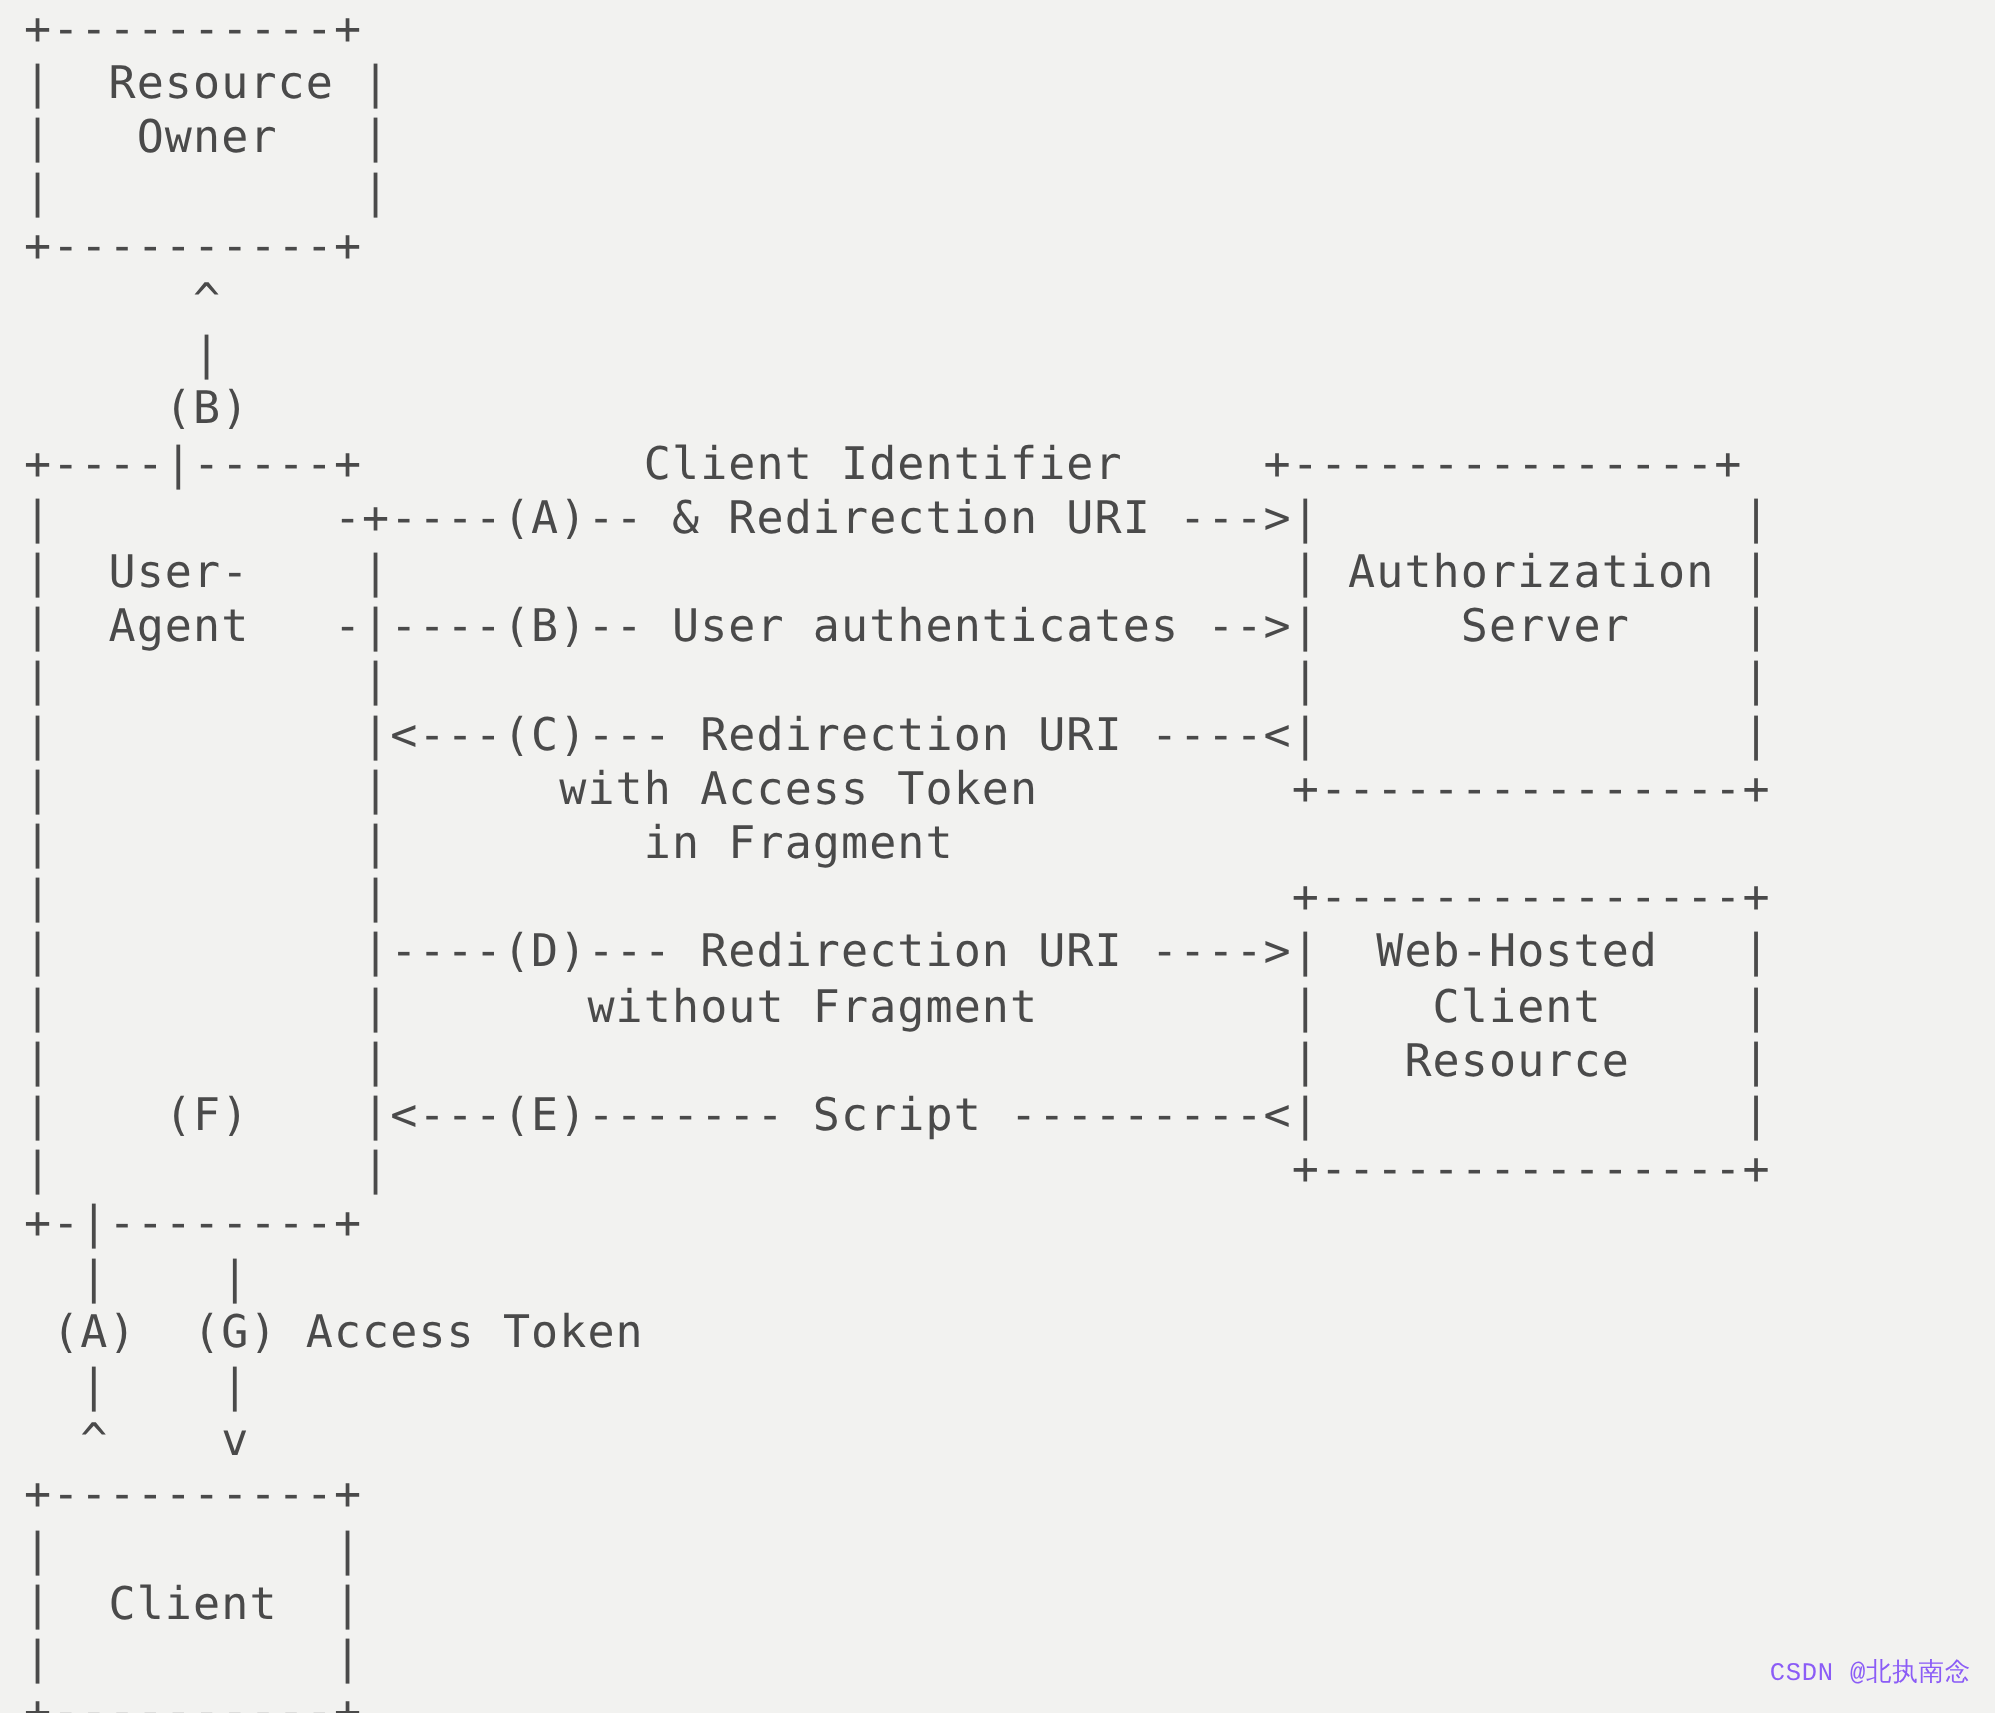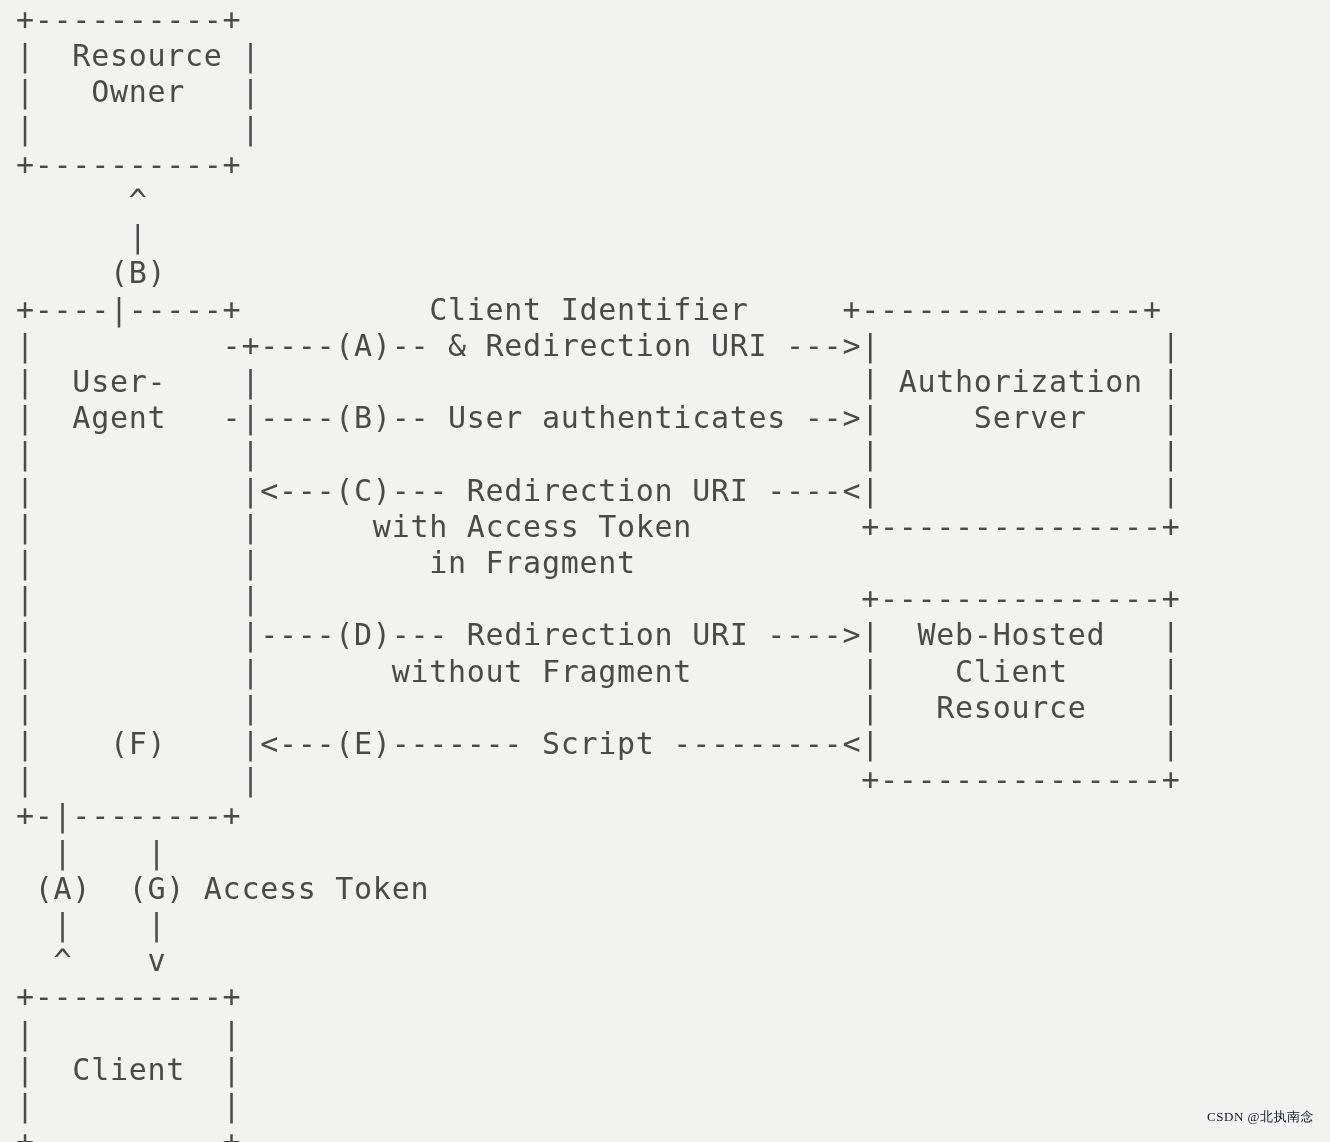--- a/index.html
+++ b/index.html
@@ -26,23 +26,23 @@
     line-height: 36.2px;
     letter-spacing: 0.72px;
     color: #4a4a4a;
     white-space: pre;
     -webkit-font-smoothing: antialiased;
   }
   #watermark {
     position: absolute;
     right: 16px;
     bottom: 16px;
-    font-family: Liberation Serif, serif;
-    font-size: 13px;
-    color: #0f172a;
+    font-family: Liberation Mono, monospace;
+    font-size: 17px;
+    color: #8b5cf6;
     white-space: pre;
     letter-spacing: 0.5px;
   }
 </style>
 </head>
 <body style="background: rgb(242, 242, 240);">
 
 <pre id="ascii-diagram" style="color: rgb(74, 74, 74);">+----------+
 |  Resource |
 |   Owner   |

